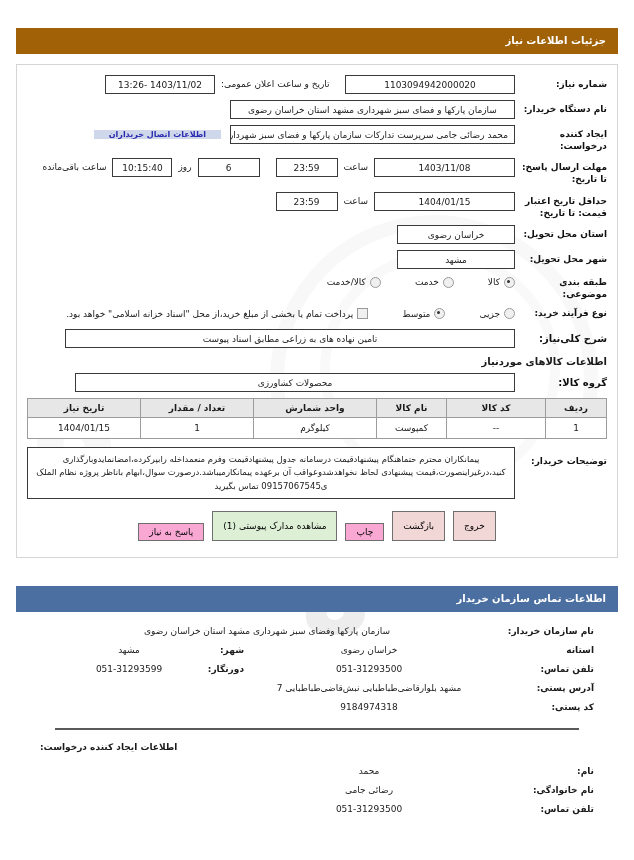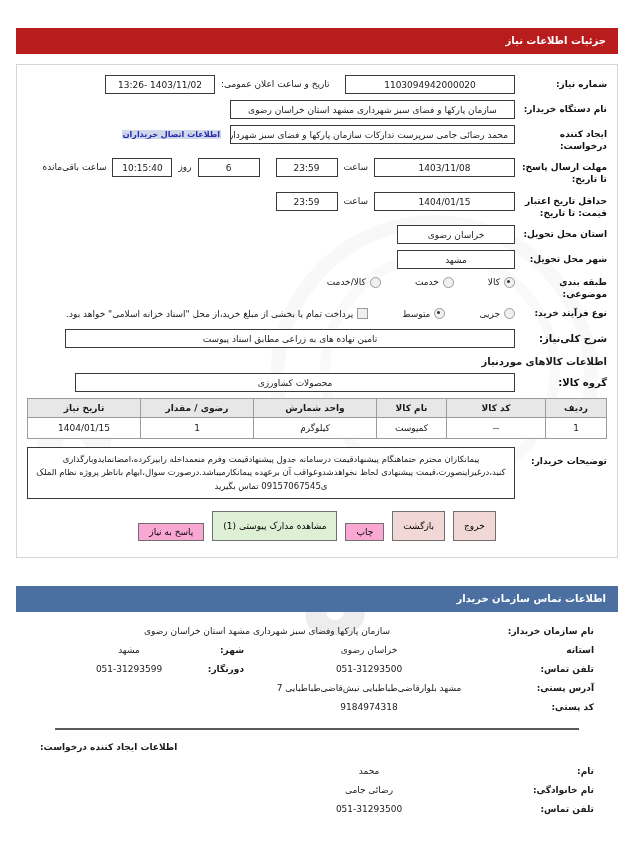--- a/index.html
+++ b/index.html
@@ -55,21 +55,21 @@
 
   .page {
     position: relative;
     z-index: 2;
     padding: 0;
   }
 
   
   .section-bar {
     margin: 28px 16px 0 16px;
-    background: #b91c1c;
+    background: #a16207;
     color: #ffffff;
     font-size: 10px;
     font-weight: bold;
     padding: 7px 12px 8px 12px;
     text-align: right;
     box-sizing: border-box;
   }
   .section-bar.blue {
     background: #4a6fa0;
   }
@@ -131,21 +131,21 @@
   .w-city     { width: 118px; }
   .w-desc     { width: 450px; }
   .w-group    { width: 440px; }
 
   .overlap-link {
     position: absolute;
     color: #2a2ab0;
     font-size: 8px;
     font-weight: bold;
     background: #cfd8ea;
-    padding: 0 1px;
+    padding: 0 15px;
     white-space: nowrap;
   }
 
   
   .optline {
     display: flex;
     align-items: center;
     gap: 4px;
     font-size: 9px;
     padding-top: 2px;
@@ -390,21 +390,21 @@
       <div class="field w-group">محصولات کشاورزی</div>
     </div>
 
     <table class="items">
       <thead>
         <tr>
           <th style="width:34px">ردیف</th>
           <th style="width:72px">کد کالا</th>
           <th>نام کالا</th>
           <th style="width:96px">واحد شمارش</th>
-          <th style="width:86px">رضوی / مقدار</th>
+          <th style="width:86px">تعداد / مقدار</th>
           <th style="width:86px">تاریخ نیاز</th>
         </tr>
       </thead>
       <tbody>
         <tr>
           <td>1</td>
           <td>--</td>
           <td>کمپوست</td>
           <td>کیلوگرم</td>
           <td>1</td>

